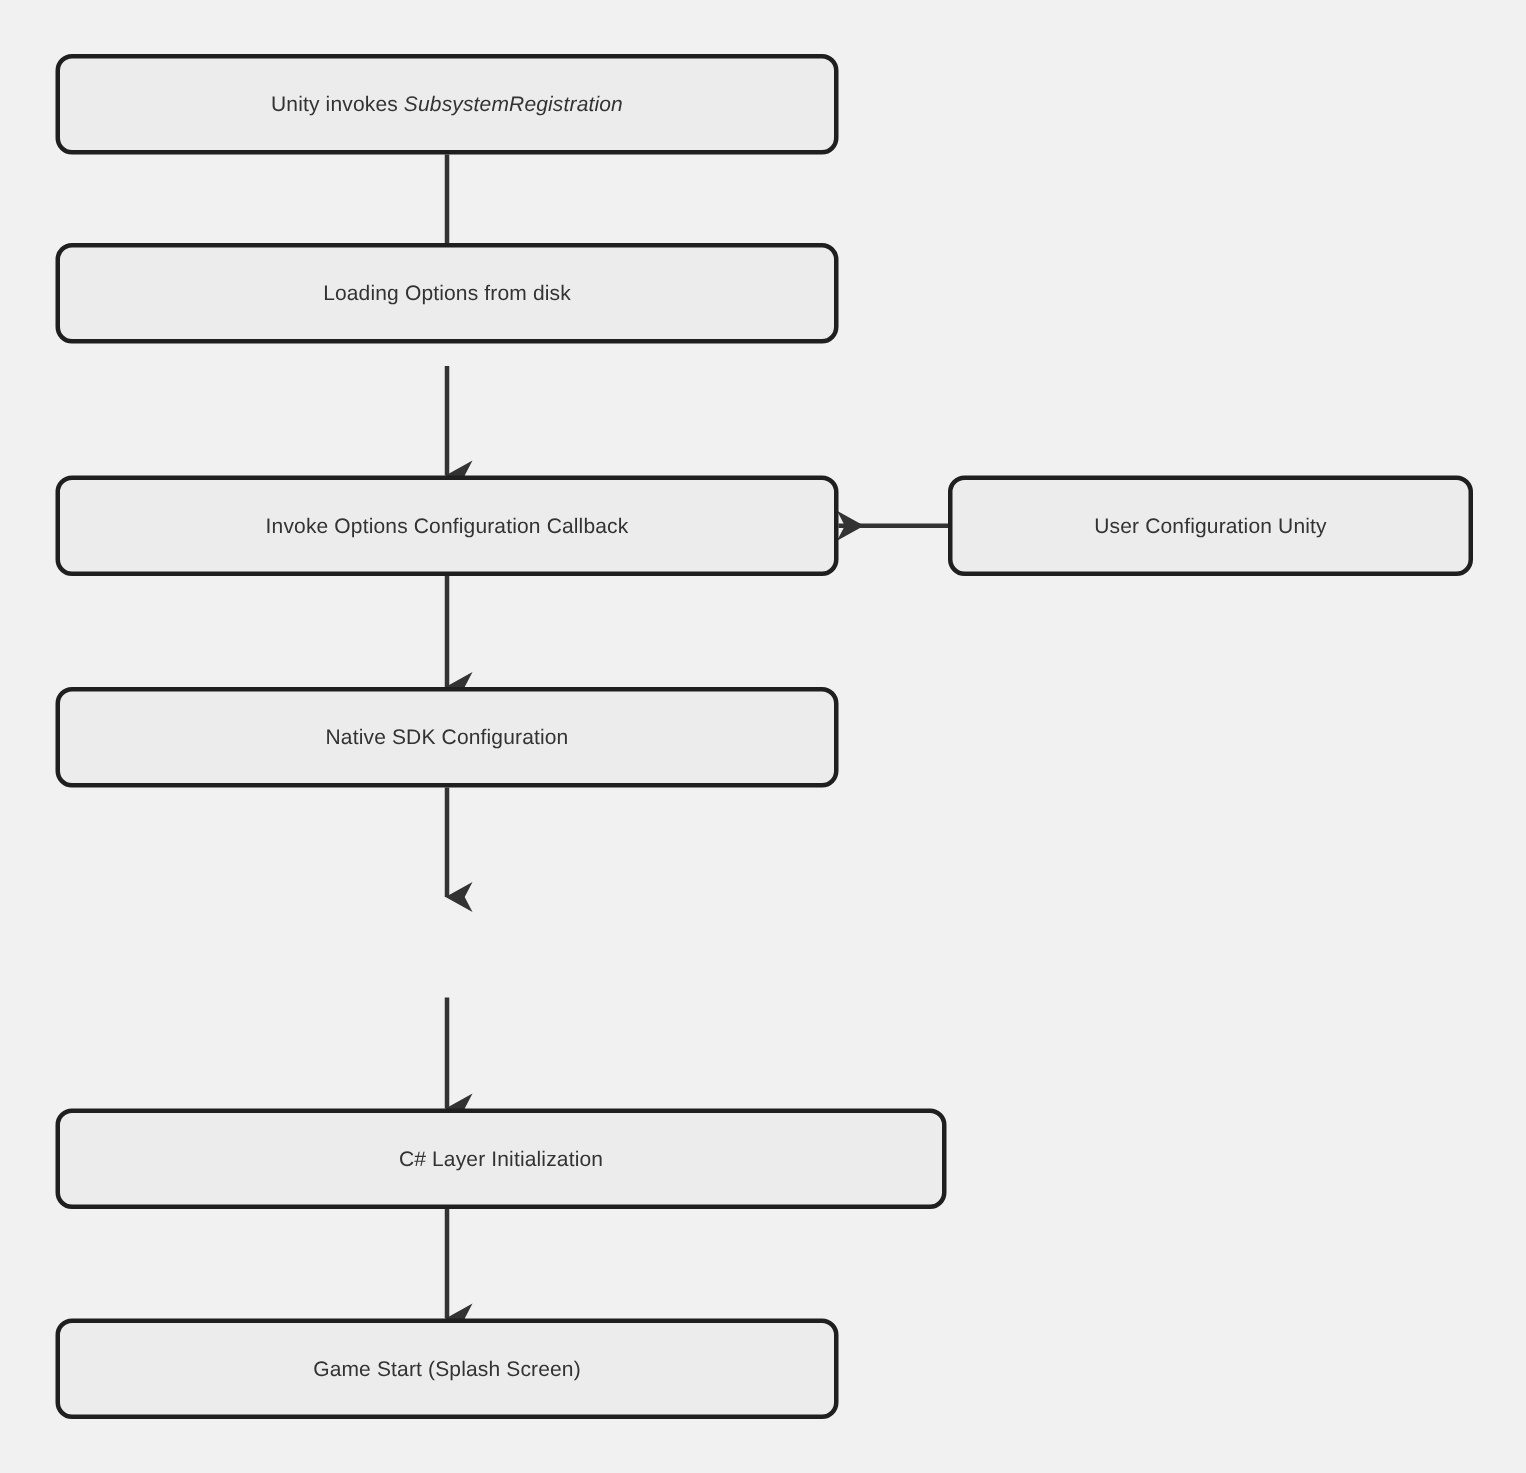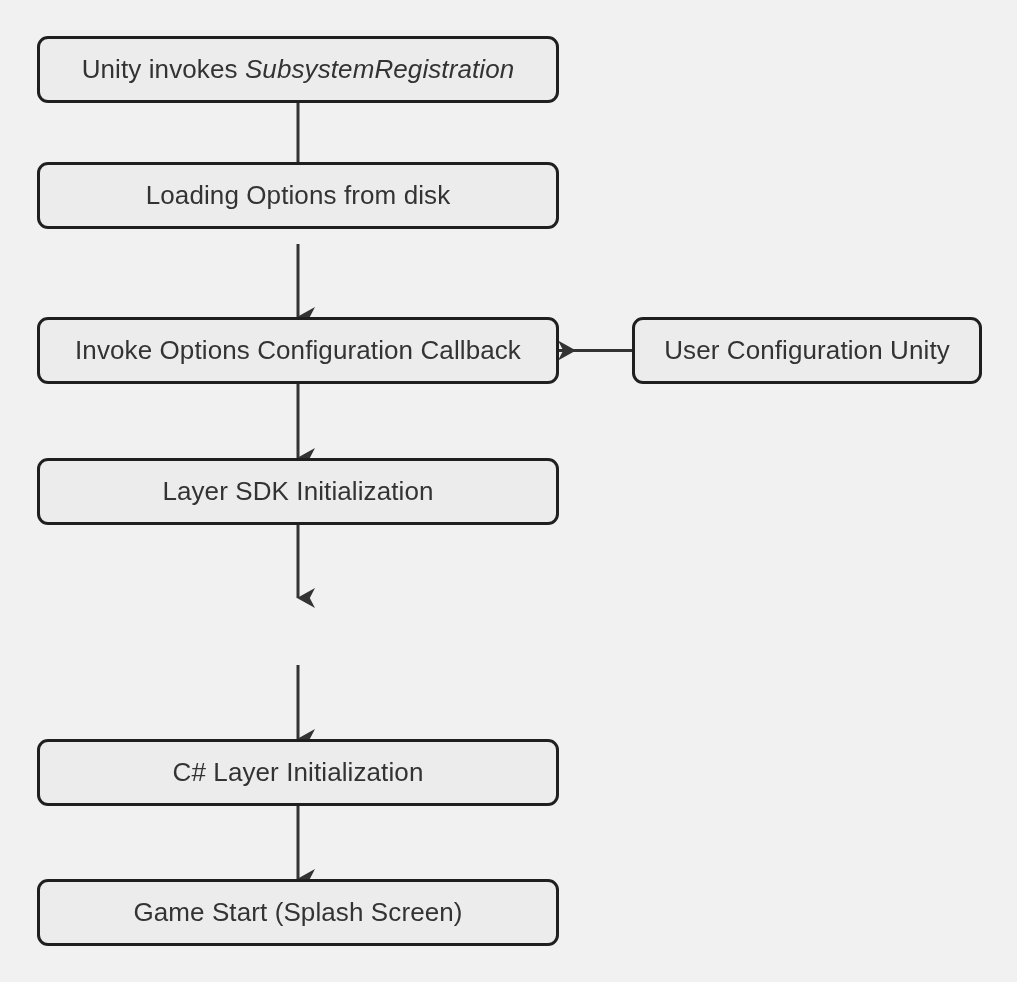--- a/index.html
+++ b/index.html
@@ -32,21 +32,21 @@
     box-sizing: border-box;
     background: #ececec;
     border: 3px solid #1f1f1f;
     border-radius: 11px;
     display: flex;
     align-items: center;
     justify-content: center;
     text-align: center;
   }
   .node-label {
-    font-size: 26px;
+    font-size: 14px;
     line-height: 1.2;
     color: #333333;
     letter-spacing: 0.1px;
     white-space: nowrap;
     padding: 0 12px;
   }
   .node-label .em {
     font-style: italic;
   }
 </style>
@@ -90,25 +90,25 @@
 
   <div class="node" style="left:37px; top:317px; width:522px; height:67px;">
     <span class="node-label">Invoke Options Configuration Callback</span>
   </div>
 
   <div class="node" style="left:632px; top:317px; width:350px; height:67px;">
     <span class="node-label">User Configuration Unity</span>
   </div>
 
   <div class="node" style="left:37px; top:458px; width:522px; height:67px;">
-    <span class="node-label">Layer SDK Initialization</span>
+    <span class="node-label">Native SDK Configuration</span>
   </div>
 
 
-  <div class="node" style="left:37px; top:739px; width:522px; height:67px;text-align:center;">
+  <div class="node" style="left:37px; top:739px; width:594px; height:67px;text-align:center;">
     <span class="node-label">C# Layer Initialization</span>
   </div>
 
   <div class="node" style="left:37px; top:879px; width:522px; height:67px;">
     <span class="node-label">Game Start (Splash Screen)</span>
   </div>
 
 </div>
 
 </body></html>

